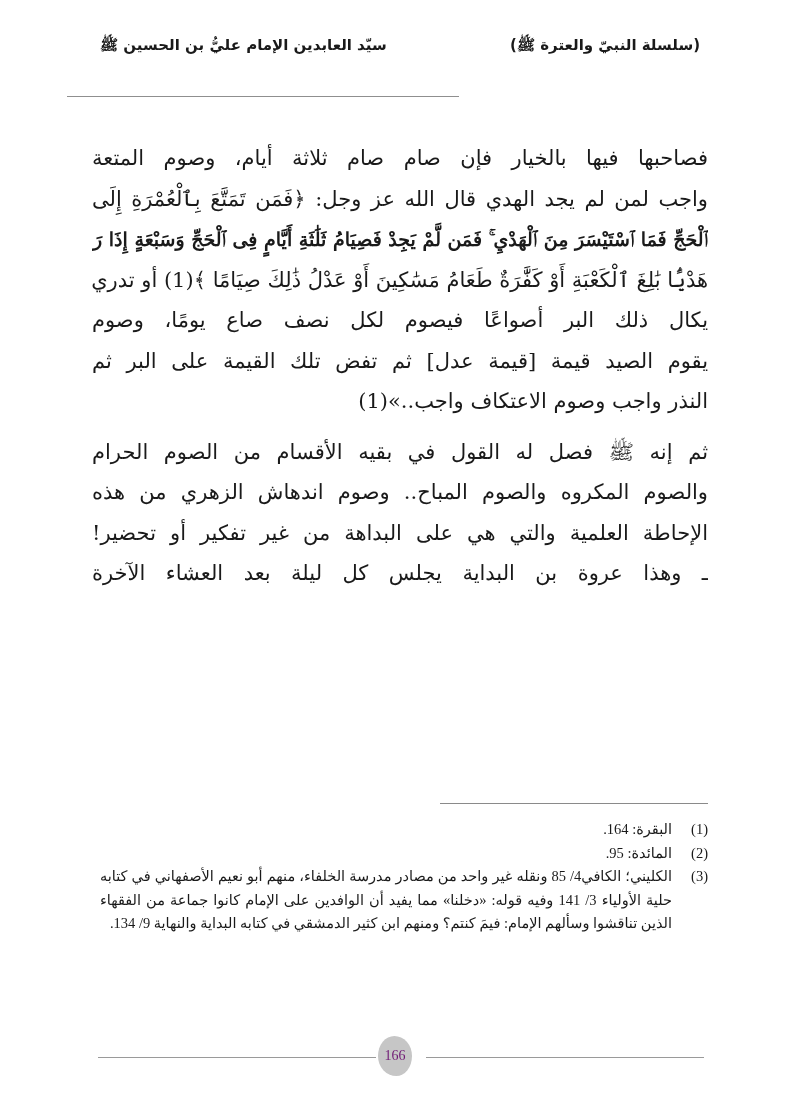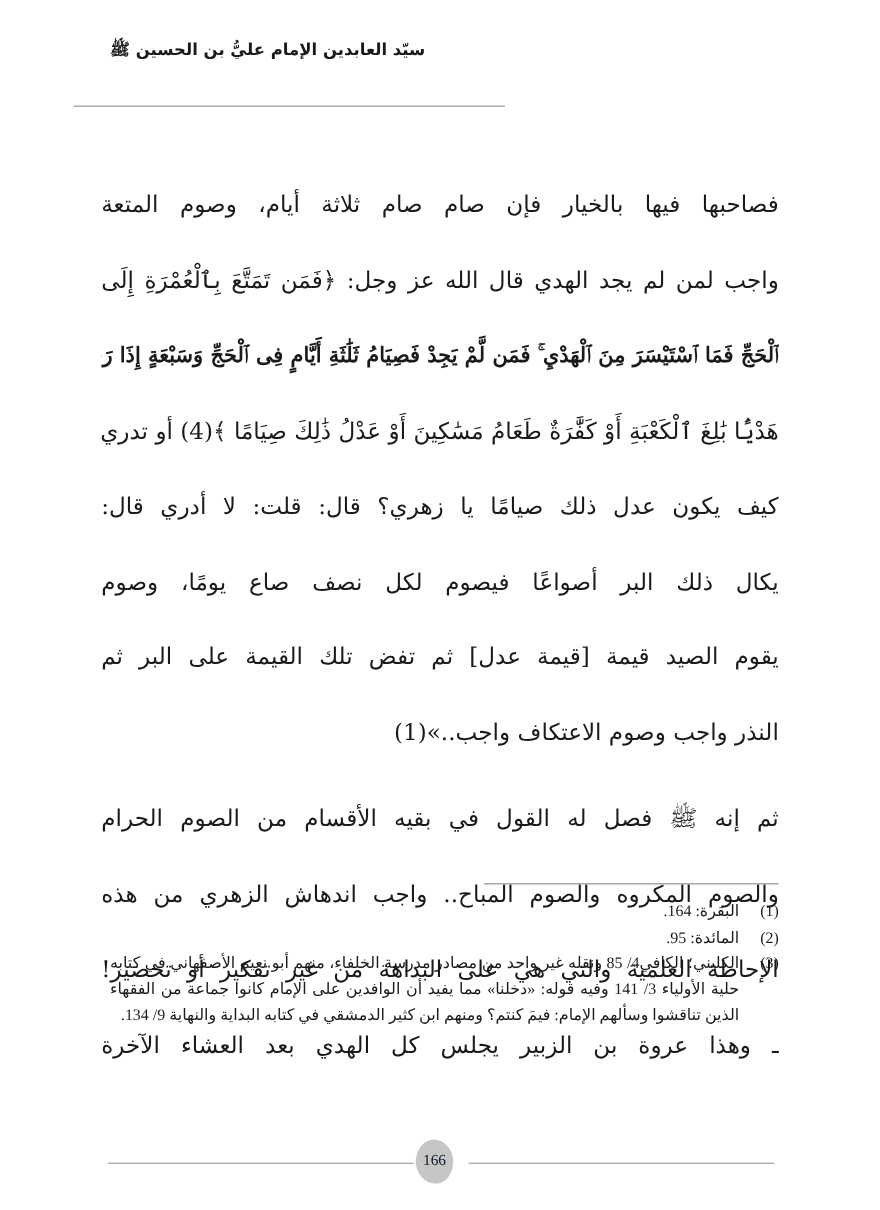--- a/index.html
+++ b/index.html
@@ -57,21 +57,20 @@
     font-family: "DejaVu Serif", serif;
     font-size: 21px;
     line-height: 40.5px;
   }
   .main-text .line {
     display: block;
     white-space: nowrap;
     overflow: hidden;
     text-align: justify;
     text-align-last: justify;
-    margin-top: 28px;
   }
   .main-text .line.last {
     text-align-last: right;
   }
   .para-gap {
     height: 10px;
   }
   .quran {
     font-weight: bold;
     font-size: 19px;
@@ -127,50 +126,50 @@
     width: 34px;
     height: 40px;
     background: #c6c6c6;
     border-radius: 48% 52% 46% 54% / 50% 50% 50% 50%;
     transform: rotate(0deg);
     display: flex;
     align-items: center;
     justify-content: center;
     font-family: "Liberation Serif", serif;
     font-size: 14px;
-    color: #0f172a;
+    color: #701a75;
   }
 </style>
 </head>
 <body>
 
 <div class="page-header">
+  <span class="header-series">(سلسلة النبيّ والعترة ﷺ)</span>
   <span class="header-book">سيّد العابدين الإمام عليُّ بن الحسين ﷺ</span>
 </div>
 <div class="header-rule-full"></div>
 
 <div class="main-text">
   <div>
     <span class="line">فصاحبها فيها بالخيار فإن صام صام ثلاثة أيام، وصوم المتعة</span>
     <span class="line">واجب لمن لم يجد الهدي قال الله عز وجل: ﴿فَمَن تَمَتَّعَ بِٱلْعُمْرَةِ إِلَى</span>
     <span class="line quran">ٱلْحَجِّ فَمَا ٱسْتَيْسَرَ مِنَ ٱلْهَدْيِ ۚ فَمَن لَّمْ يَجِدْ فَصِيَامُ ثَلَٰثَةِ أَيَّامٍ فِى ٱلْحَجِّ وَسَبْعَةٍ إِذَا رَجَعْتُمْ ۗ</span>
-    <span class="line">هَدْيًۢا بَٰلِغَ ٱلْكَعْبَةِ أَوْ كَفَّٰرَةٌ طَعَامُ مَسَٰكِينَ أَوْ عَدْلُ ذَٰلِكَ صِيَامًا ﴾(4) أو تدري</span>
-    <span class="line">كيف يكون عدل ذلك صيامًا يا زهري؟ قال: قلت: لا أدري قال:</span>
+    <span class="line">هَدْيًۢا بَٰلِغَ ٱلْكَعْبَةِ أَوْ كَفَّٰرَةٌ طَعَامُ مَسَٰكِينَ أَوْ عَدْلُ ذَٰلِكَ صِيَامًا ﴾(1) أو تدري</span>
     <span class="line">يكال ذلك البر أصواعًا فيصوم لكل نصف صاع يومًا، وصوم</span>
     <span class="line">يقوم الصيد قيمة [قيمة عدل] ثم تفض تلك القيمة على البر ثم</span>
     <span class="line last">النذر واجب وصوم الاعتكاف واجب..»(1)</span>
   </div>
   <div class="para-gap"></div>
   <div>
     <span class="line">ثم إنه ﷺ فصل له القول في بقيه الأقسام من الصوم الحرام</span>
-    <span class="line">والصوم المكروه والصوم المباح.. واجب اندهاش الزهري من هذه</span>
+    <span class="line">والصوم المكروه والصوم المباح.. وصوم اندهاش الزهري من هذه</span>
     <span class="line">الإحاطة العلمية والتي هي على البداهة من غير تفكير أو تحضير!</span>
   </div>
   <div>
-    <span class="line">ـ  وهذا عروة بن الزبير يجلس كل الهدي بعد العشاء الآخرة</span>
+    <span class="line">ـ  وهذا عروة بن البداية يجلس كل ليلة بعد العشاء الآخرة</span>
   </div>
 </div>
 
 <div class="footnote-rule"></div>
 
 <div class="footnotes">
   <div class="fn">
     <span class="fn-num">(1)</span>
     <span class="fn-text">البقرة: 164.</span>
   </div>

